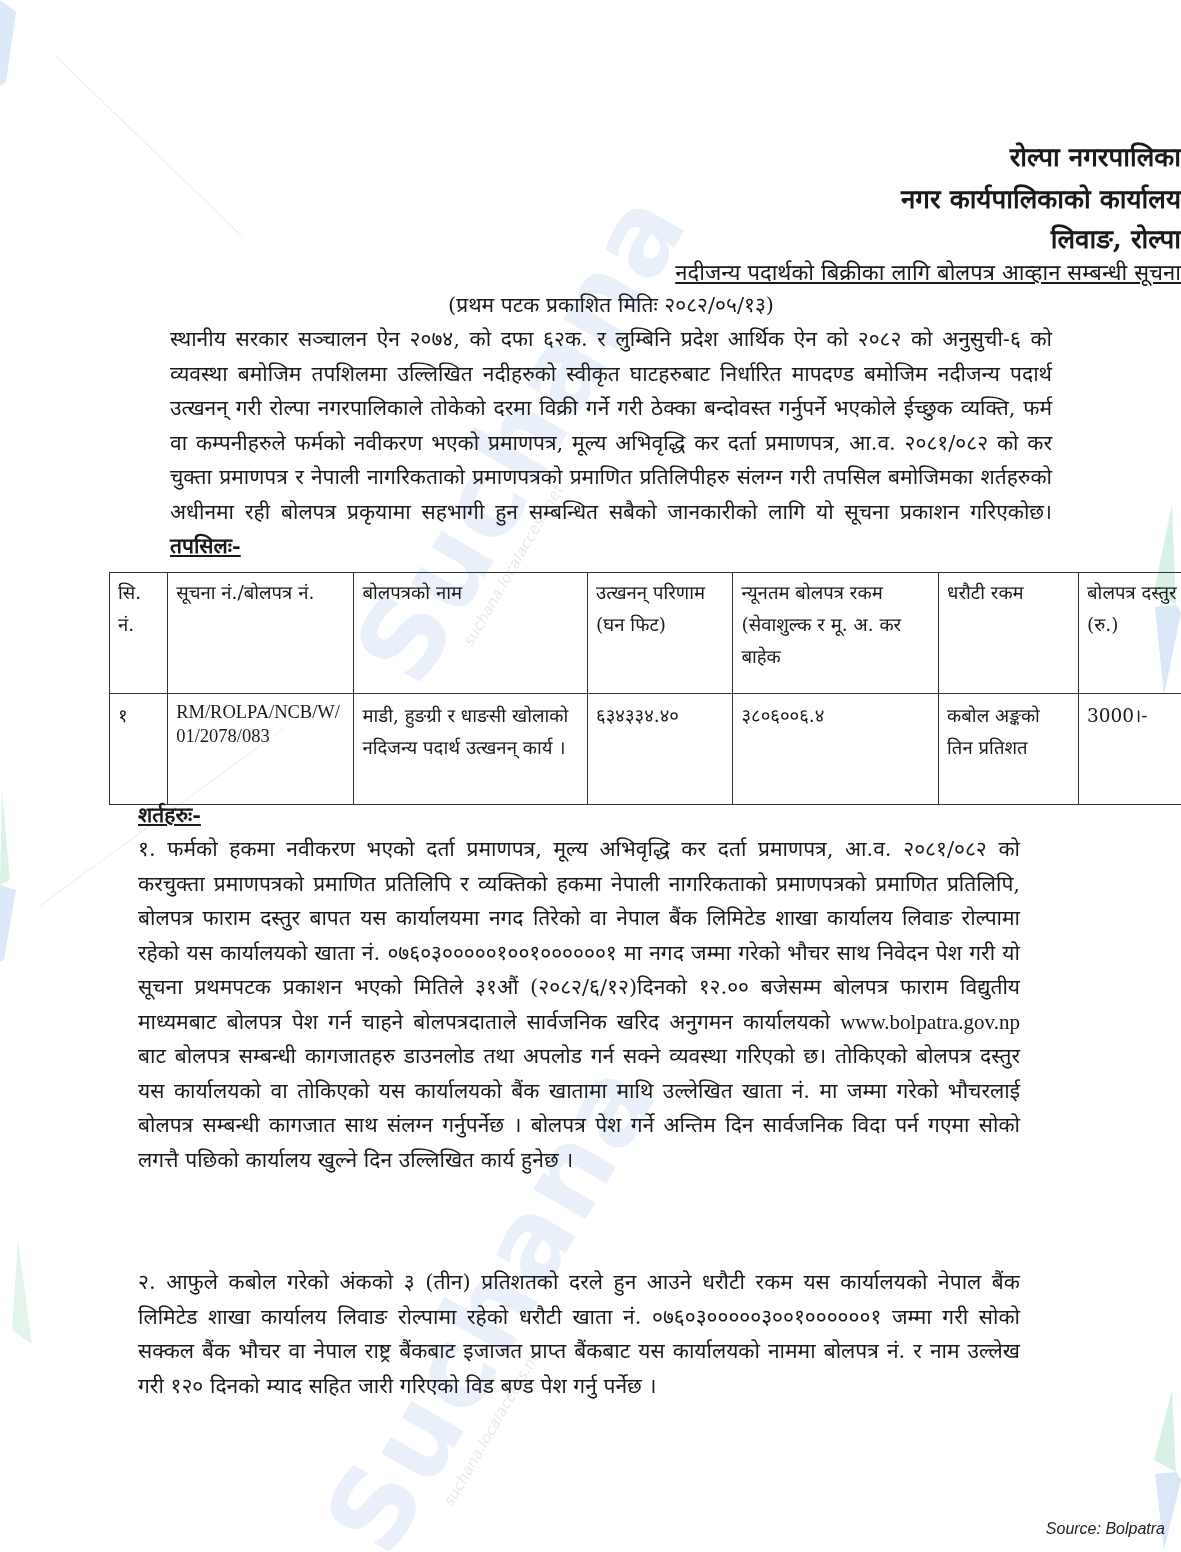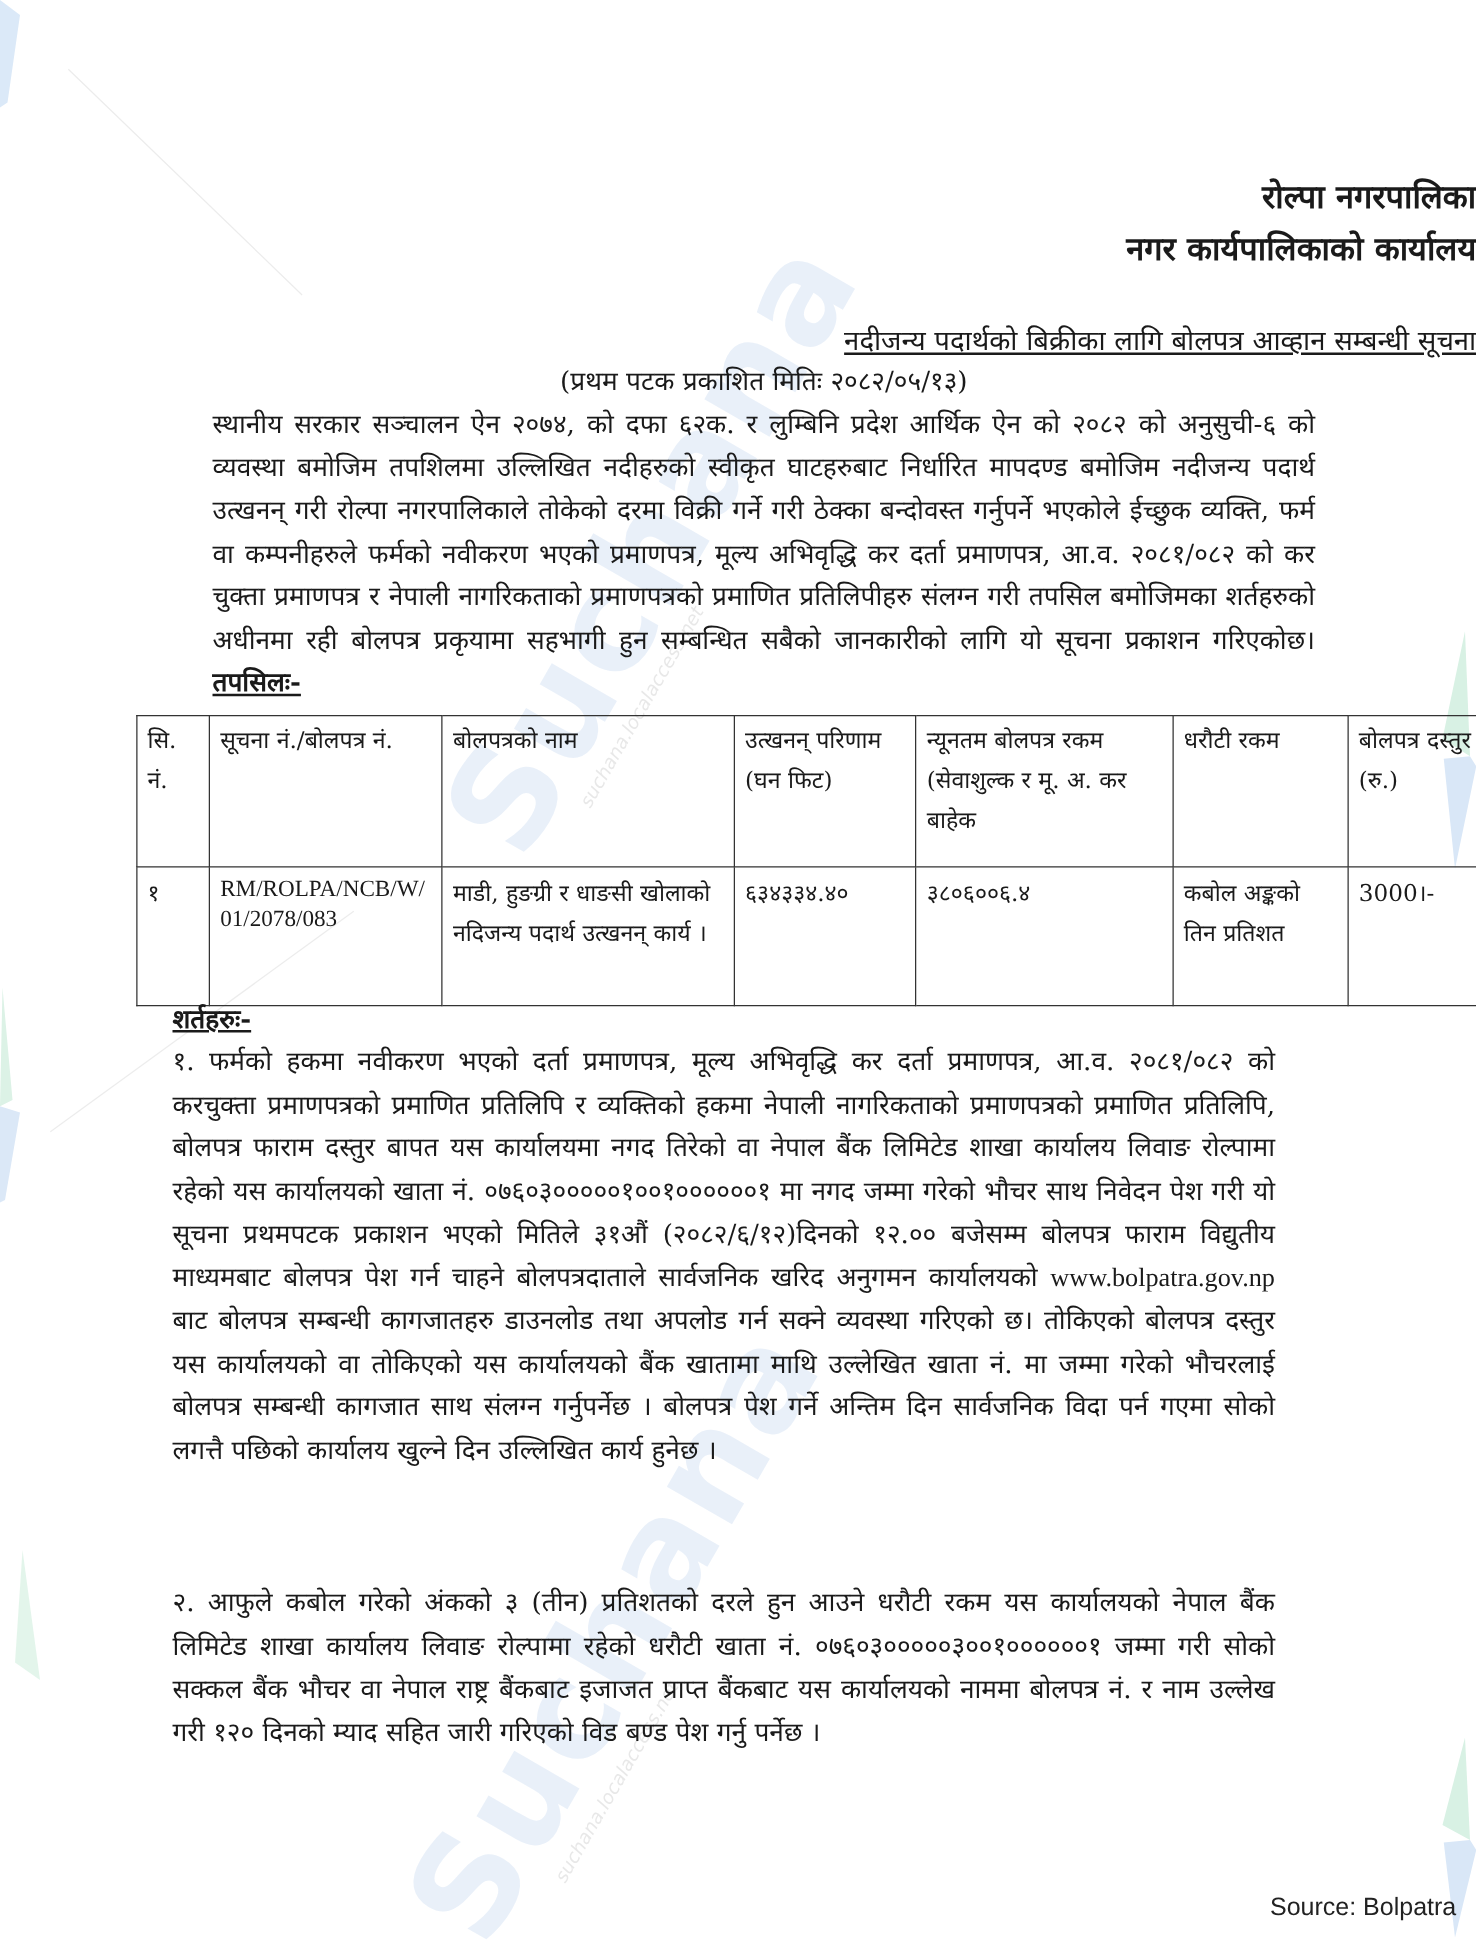--- a/index.html
+++ b/index.html
@@ -59,21 +59,21 @@
   .just { text-align: justify; }
 
   .cond-title { position: absolute; top: 800px; left: 138px; font-size: 21px; font-weight: bold; text-decoration: underline; }
   .c-1 { top: 832px; }
   .c-2 { top: 1265px; }
   .c-3 { top: 1436px; }
   .url { font-family: "Liberation Serif", serif; }
 
   .source {
     position: absolute; right: 16px; bottom: 14px;
-    font-family: "Liberation Sans", sans-serif; font-size: 20px; color: #222; margin-top: 28px;
+    font-family: "Liberation Sans", sans-serif; font-style: italic; font-size: 16px; color: #222; margin-top: 28px;
   }
 </style>
 </head>
 <body>
 
 <div class="page">
 
   <div class="wm" style="left:0;top:0;">
     <svg width="20" height="90">
         <polygon points="0,0 16,12 6,82 0,86" fill="#dbe9f8"></polygon>
@@ -106,20 +106,21 @@
   <div class="wm-line" style="left:55px;top:55px;width:260px;transform:rotate(44deg);"></div>
   <div class="wm-line" style="left:40px;top:905px;width:300px;transform:rotate(-36deg);"></div>
 
   <div class="wm-text" style="left:330px;top:640px;transform:rotate(-60deg);">Suchana</div>
   <div class="wm-sub" style="left:460px;top:640px;transform:rotate(-60deg);">suchana.localaccess.net</div>
   <div class="wm-text" style="left:300px;top:1510px;transform:rotate(-60deg);">Suchana</div>
   <div class="wm-sub" style="left:440px;top:1500px;transform:rotate(-60deg);">suchana.localaccess.net</div>
 
   <div class="head h1">रोल्पा नगरपालिका</div>
   <div class="head h2">नगर कार्यपालिकाको कार्यालय</div>
+  <div class="head h3">लिवाङ, रोल्पा</div>
   <div class="head h4">नदीजन्य पदार्थको बिक्रीका लागि बोलपत्र आव्हान सम्बन्धी सूचना</div>
   <div class="pubdate">(प्रथम पटक प्रकाशित मितिः  २०८२/०५/१३)</div>
 
   <div class="para intro">
     <span>स्थानीय सरकार सञ्चालन ऐन २०७४, को दफा ६२क. र  लुम्बिनि प्रदेश आर्थिक ऐन को २०८२ को अनुसुची-६ को व्यवस्था बमोजिम तपशिलमा उल्लिखित नदीहरुको स्वीकृत घाटहरुबाट निर्धारित मापदण्ड बमोजिम नदीजन्य पदार्थ उत्खनन् गरी रोल्पा नगरपालिकाले तोकेको दरमा विक्री गर्ने गरी ठेक्का बन्दोवस्त गर्नुपर्ने भएकोले ईच्छुक व्यक्ति, फर्म वा कम्पनीहरुले फर्मको नवीकरण भएको प्रमाणपत्र, मूल्य अभिवृद्धि कर दर्ता प्रमाणपत्र, आ.व. २०८१/०८२ को कर चुक्ता प्रमाणपत्र र नेपाली नागरिकताको प्रमाणपत्रको प्रमाणित प्रतिलिपीहरु संलग्न गरी तपसिल बमोजिमका शर्तहरुको अधीनमा रही बोलपत्र प्रकृयामा सहभागी हुन सम्बन्धित सबैको जानकारीको लागि यो सूचना प्रकाशन गरिएकोछ।</span>
     <span class="u">तपसिलः-</span>
   </div>
 
   <table class="tender">
     <thead>

